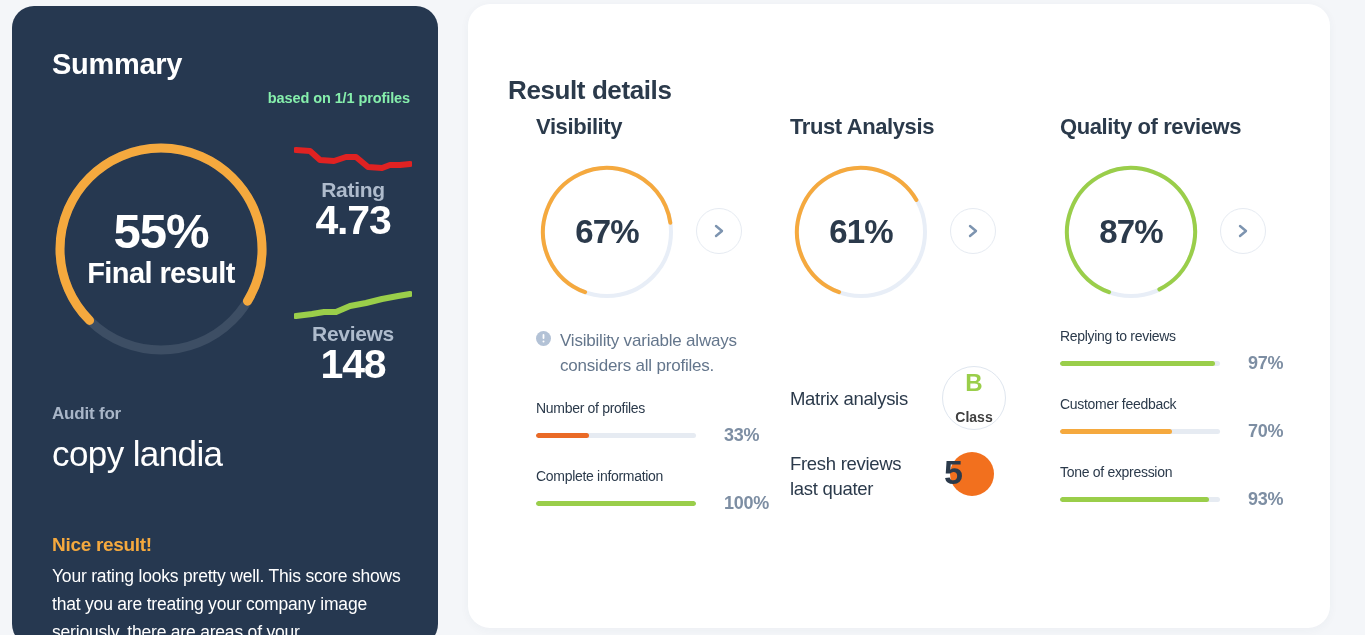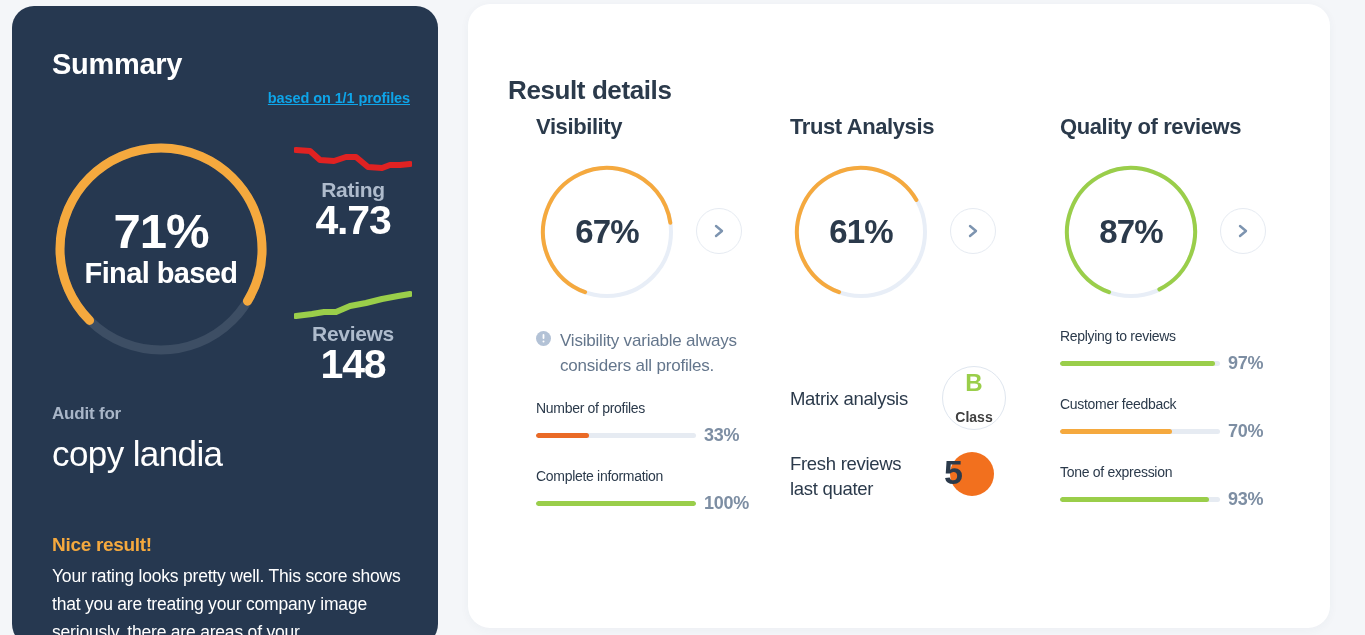--- a/index.html
+++ b/index.html
@@ -20,23 +20,22 @@
     border-radius: 22px;
     overflow: hidden;
   }
   .summary-title {
     position: absolute; left: 40px; top: 42px;
     font-size: 29px; font-weight: 700; color: #ffffff;
     letter-spacing: -0.3px;
   }
   .based-on {
     position: absolute; right: 28px; top: 84px;
-    font-size: 14.5px; font-weight: 700; color: #0ea5e9;
+    font-size: 14.5px; font-weight: 700; color: #86efac;
     letter-spacing: -0.1px;
-    text-decoration: underline;
   }
 
   
   .final-donut {
     position: absolute; left: 38px; top: 132px;
     width: 222px; height: 222px;
   }
   .final-donut svg { display: block; }
   .final-donut-center {
     position: absolute; left: 0; top: 0; width: 222px; height: 222px;
@@ -137,21 +136,21 @@
   .info-icon { flex: 0 0 auto; margin-top: 3px; }
   .info-text {
     font-size: 17px; color: #64768c; line-height: 25px; letter-spacing: -0.2px;
   }
 
   .metric { margin-top: 22px; }
   .metric-label {
     font-size: 14px; color: #2b3a4b; letter-spacing: -0.3px;
     margin-bottom: 9px; white-space: nowrap;
   }
-  .metric-row { display: flex; align-items: center; gap: 8px; }
+  .metric-row { display: flex; align-items: center; gap: 28px; }
   .bar-track {
     position: relative; width: 160px; height: 5px;
     background: #e6ebf2; border-radius: 3px; overflow: hidden;
   }
   .bar-fill { position: absolute; left: 0; top: 0; height: 5px; border-radius: 3px; }
   .metric-val {
     font-size: 18px; font-weight: 700; color: #7d8ea3; letter-spacing: -0.3px;
   }
 
   
@@ -192,22 +191,22 @@
 
     <div class="summary-title">Summary</div>
     <div class="based-on">based on 1/1 profiles</div>
 
     <div class="final-donut">
       <svg width="222" height="222" viewBox="0 0 222 222">
         <circle cx="111" cy="111" r="101" fill="none" stroke="#3d4e64" stroke-width="9"></circle>
         <circle id="final-arc" cx="111" cy="111" r="101" fill="none" stroke="#f5a93e" stroke-width="9" stroke-linecap="round" transform="rotate(135 111 111)" stroke-dasharray="450.5672183778481 634.6017160251382"></circle>
       </svg>
       <div class="final-donut-center">
-        <div class="final-pct">71%</div>
-        <div class="final-label">Final based</div>
+        <div class="final-pct">55%</div>
+        <div class="final-label">Final result</div>
       </div>
     </div>
 
     <div class="stat-block" id="rating-block">
       <svg class="stat-spark" width="118" height="34" viewBox="0 0 118 34">
         <polyline points="2,6 16,7 26,16 40,17 52,13 62,13 74,23 88,24 96,21 106,21 116,20" fill="none" stroke="#e02222" stroke-width="6" stroke-linecap="round" stroke-linejoin="round"></polyline>
       </svg>
       <div class="stat-name">Rating</div>
       <div class="stat-value">4.73</div>
     </div>

